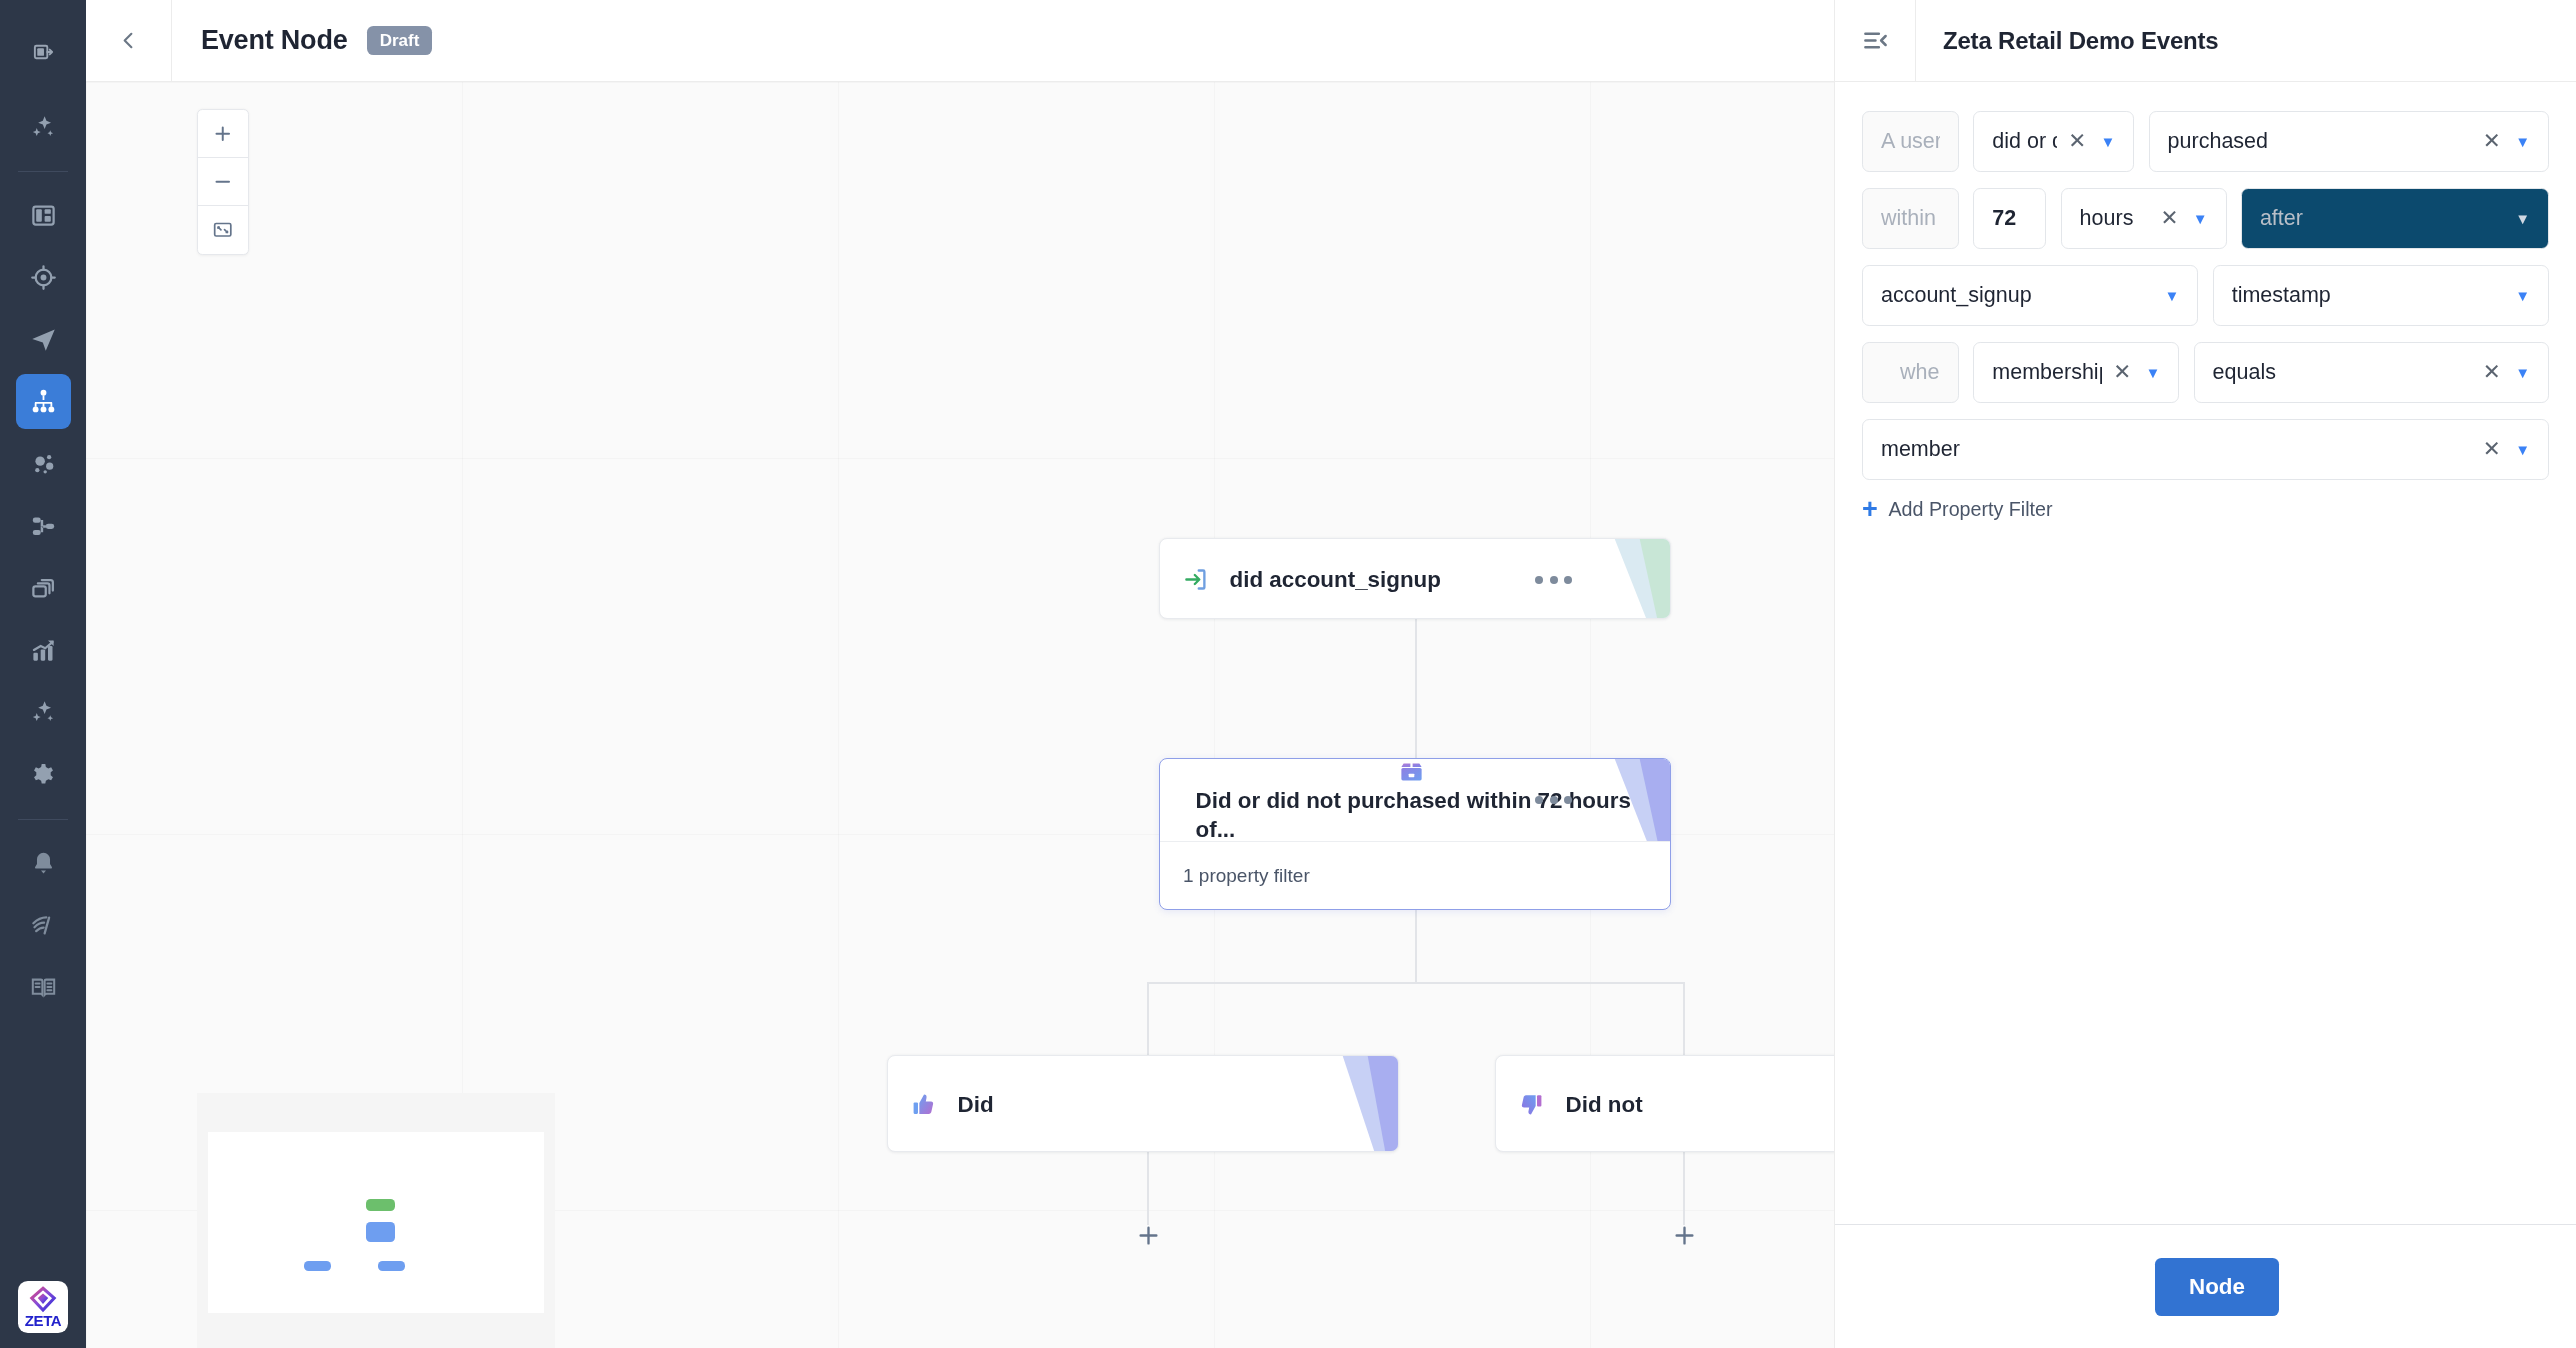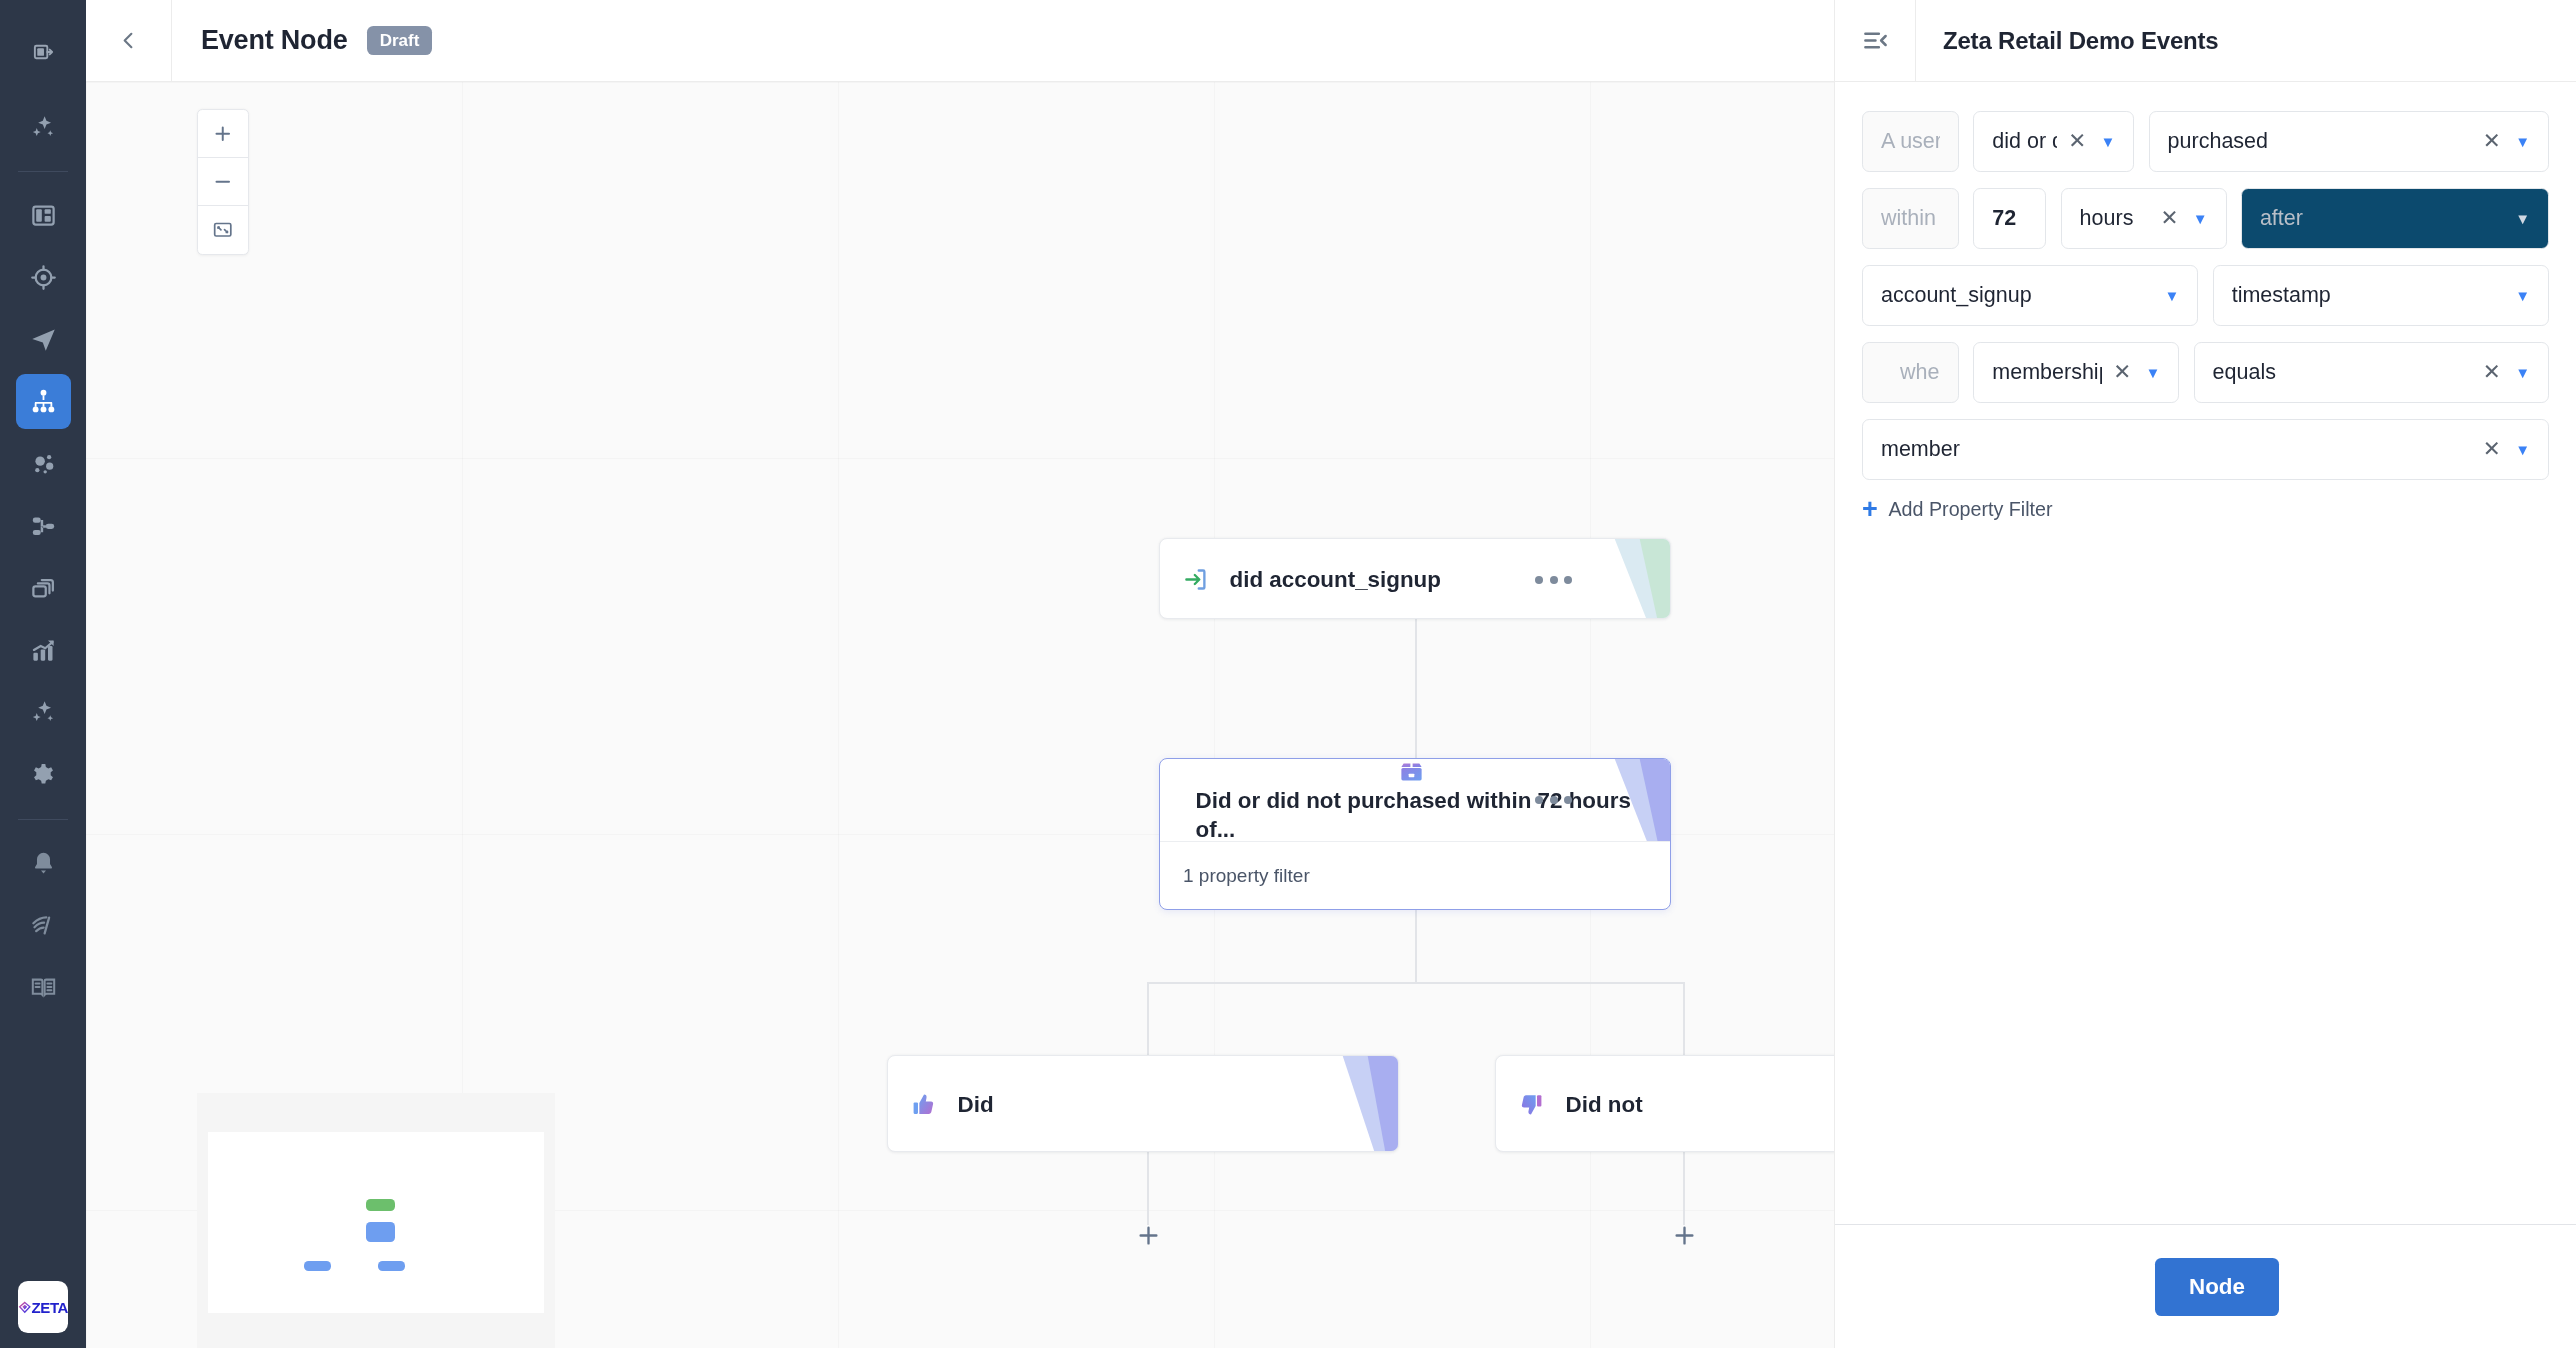--- a/index.html
+++ b/index.html
@@ -22,21 +22,21 @@
     display: flex; align-items: center; justify-content: center;
     border-radius: 9px; cursor: pointer;
   }
   .rail-btn svg { display: block; }
   .rail-btn.active { background: #3b7dd8; }
   .rail-sep { width: 50px; height: 0.9px; background: #3f4a5e; margin: 12.5px 0; }
   .rail-gap-s { height: 12.5px; }
   .rail-bottom { margin-top: auto; padding-bottom: 16px; display:flex; flex-direction:column; align-items:center;}
   .zeta-logo {
     width: 50px; height: 52px; background: #ffffff; border-radius: 9.8px;
-    display: flex; flex-direction: row; align-items: center; justify-content: center;
+    display: flex; flex-direction: column; align-items: center; justify-content: center;
     margin-top: 9px; overflow: hidden;
   }
   .zeta-word {
     font-size: 15px; font-weight: 700; color: #2222cc;
     letter-spacing: -0.4px; line-height: 1; margin-top: 0.9px;
   }
 
   
   .main { flex: 1 1 auto; height: 1349px; position: relative; background: #fafafa; }
 

